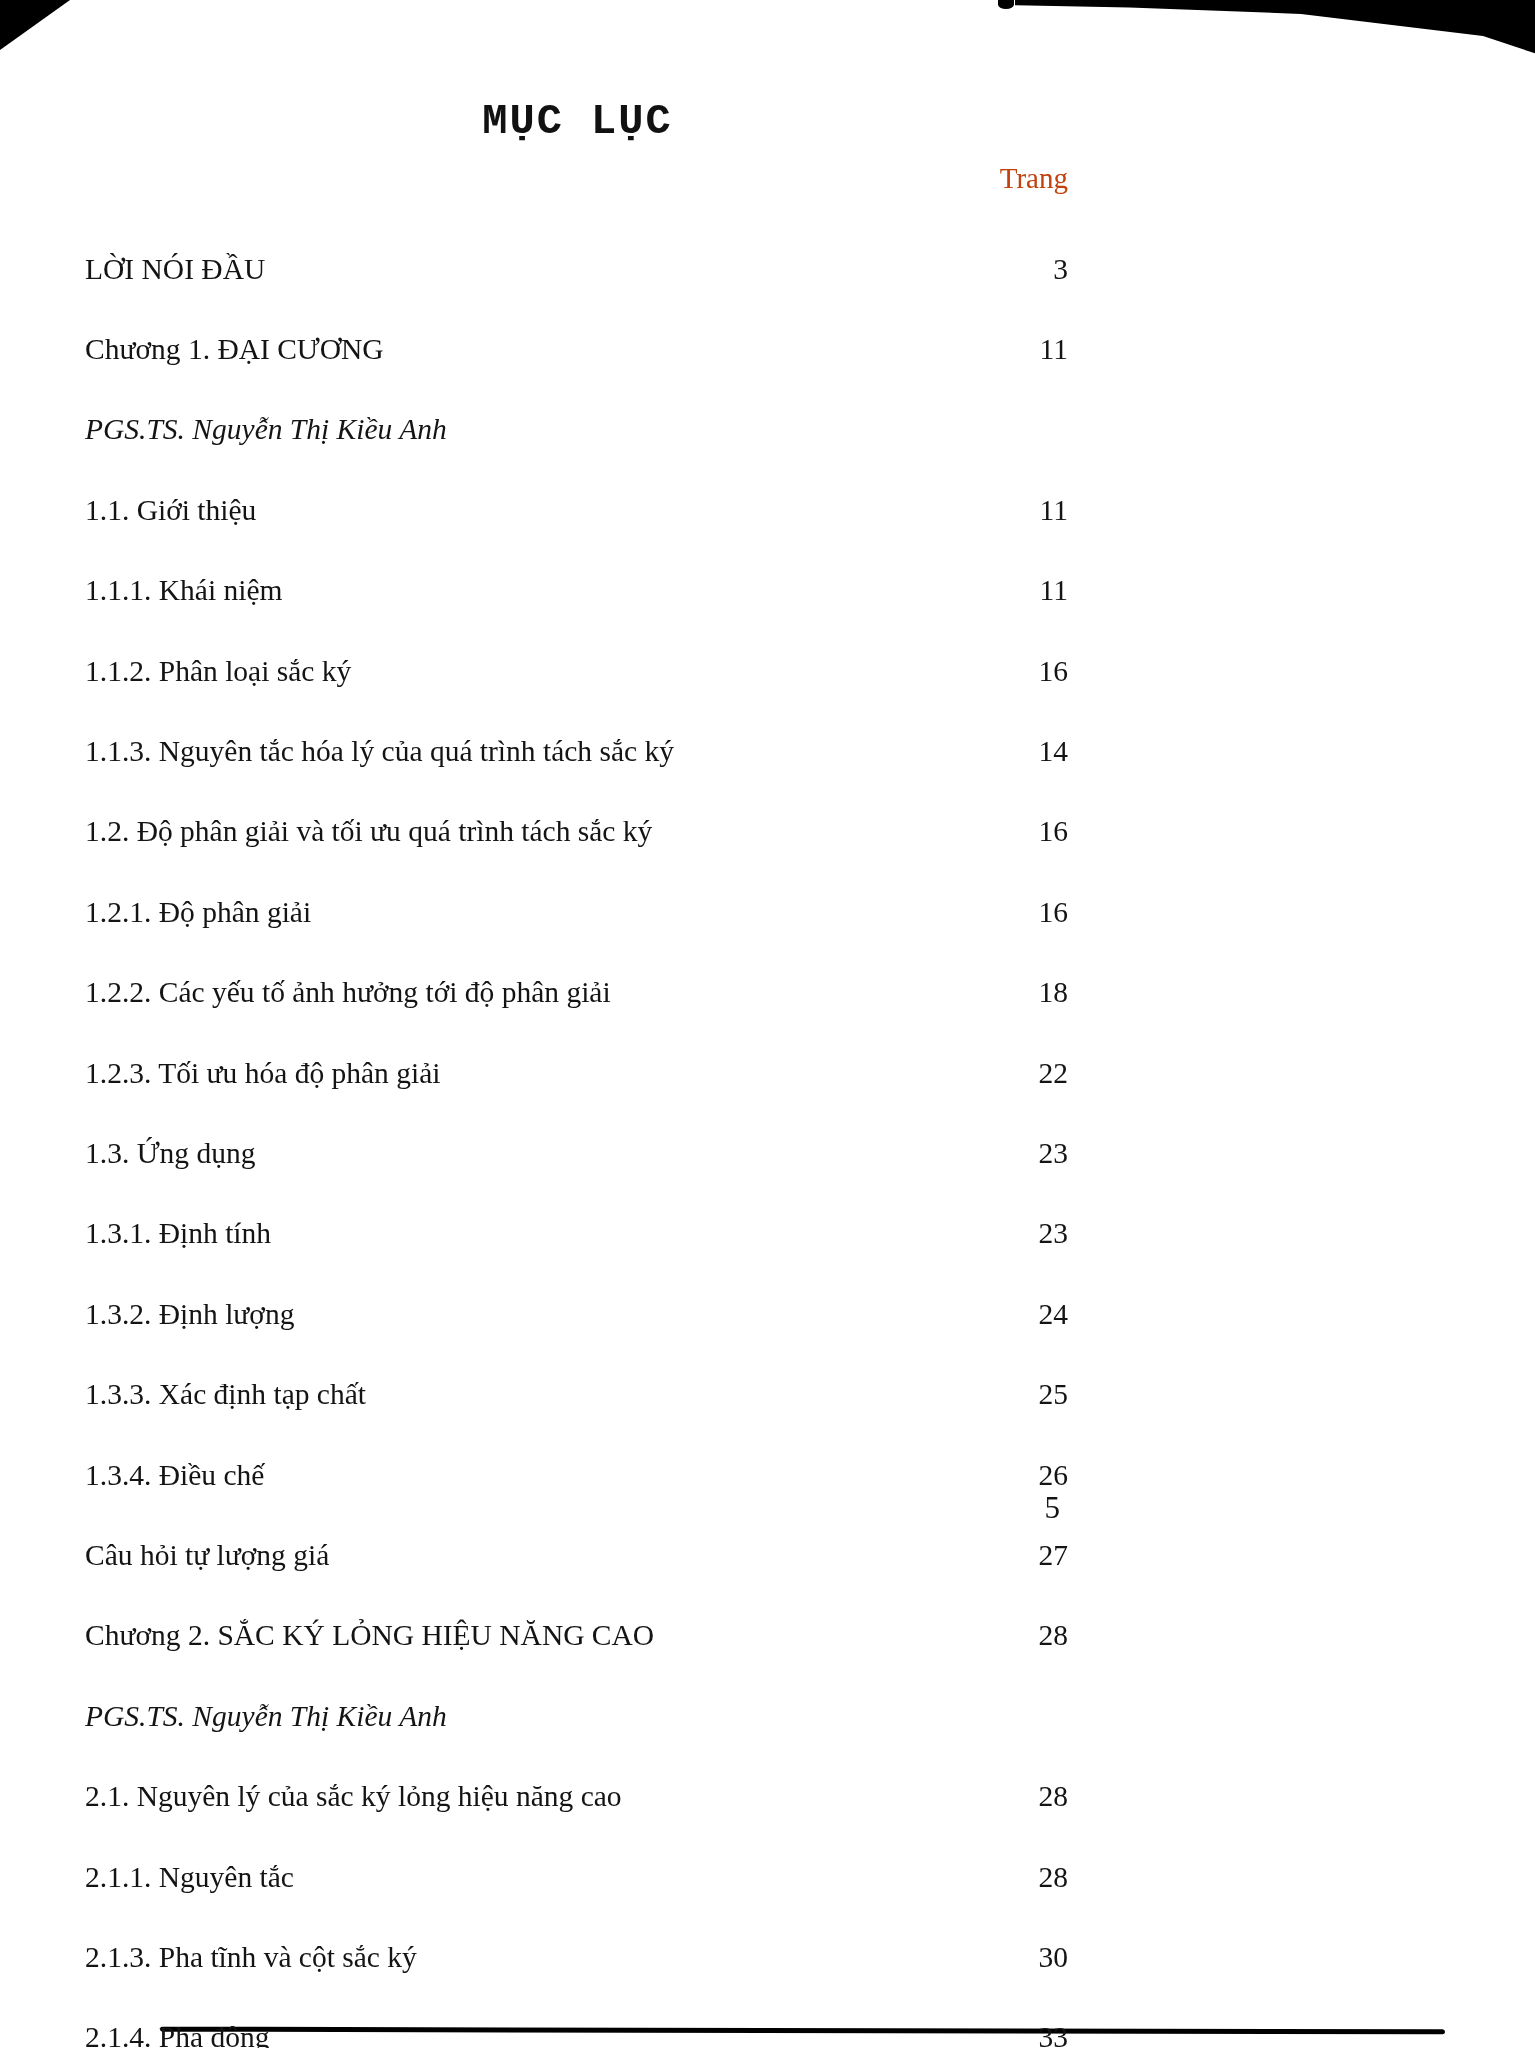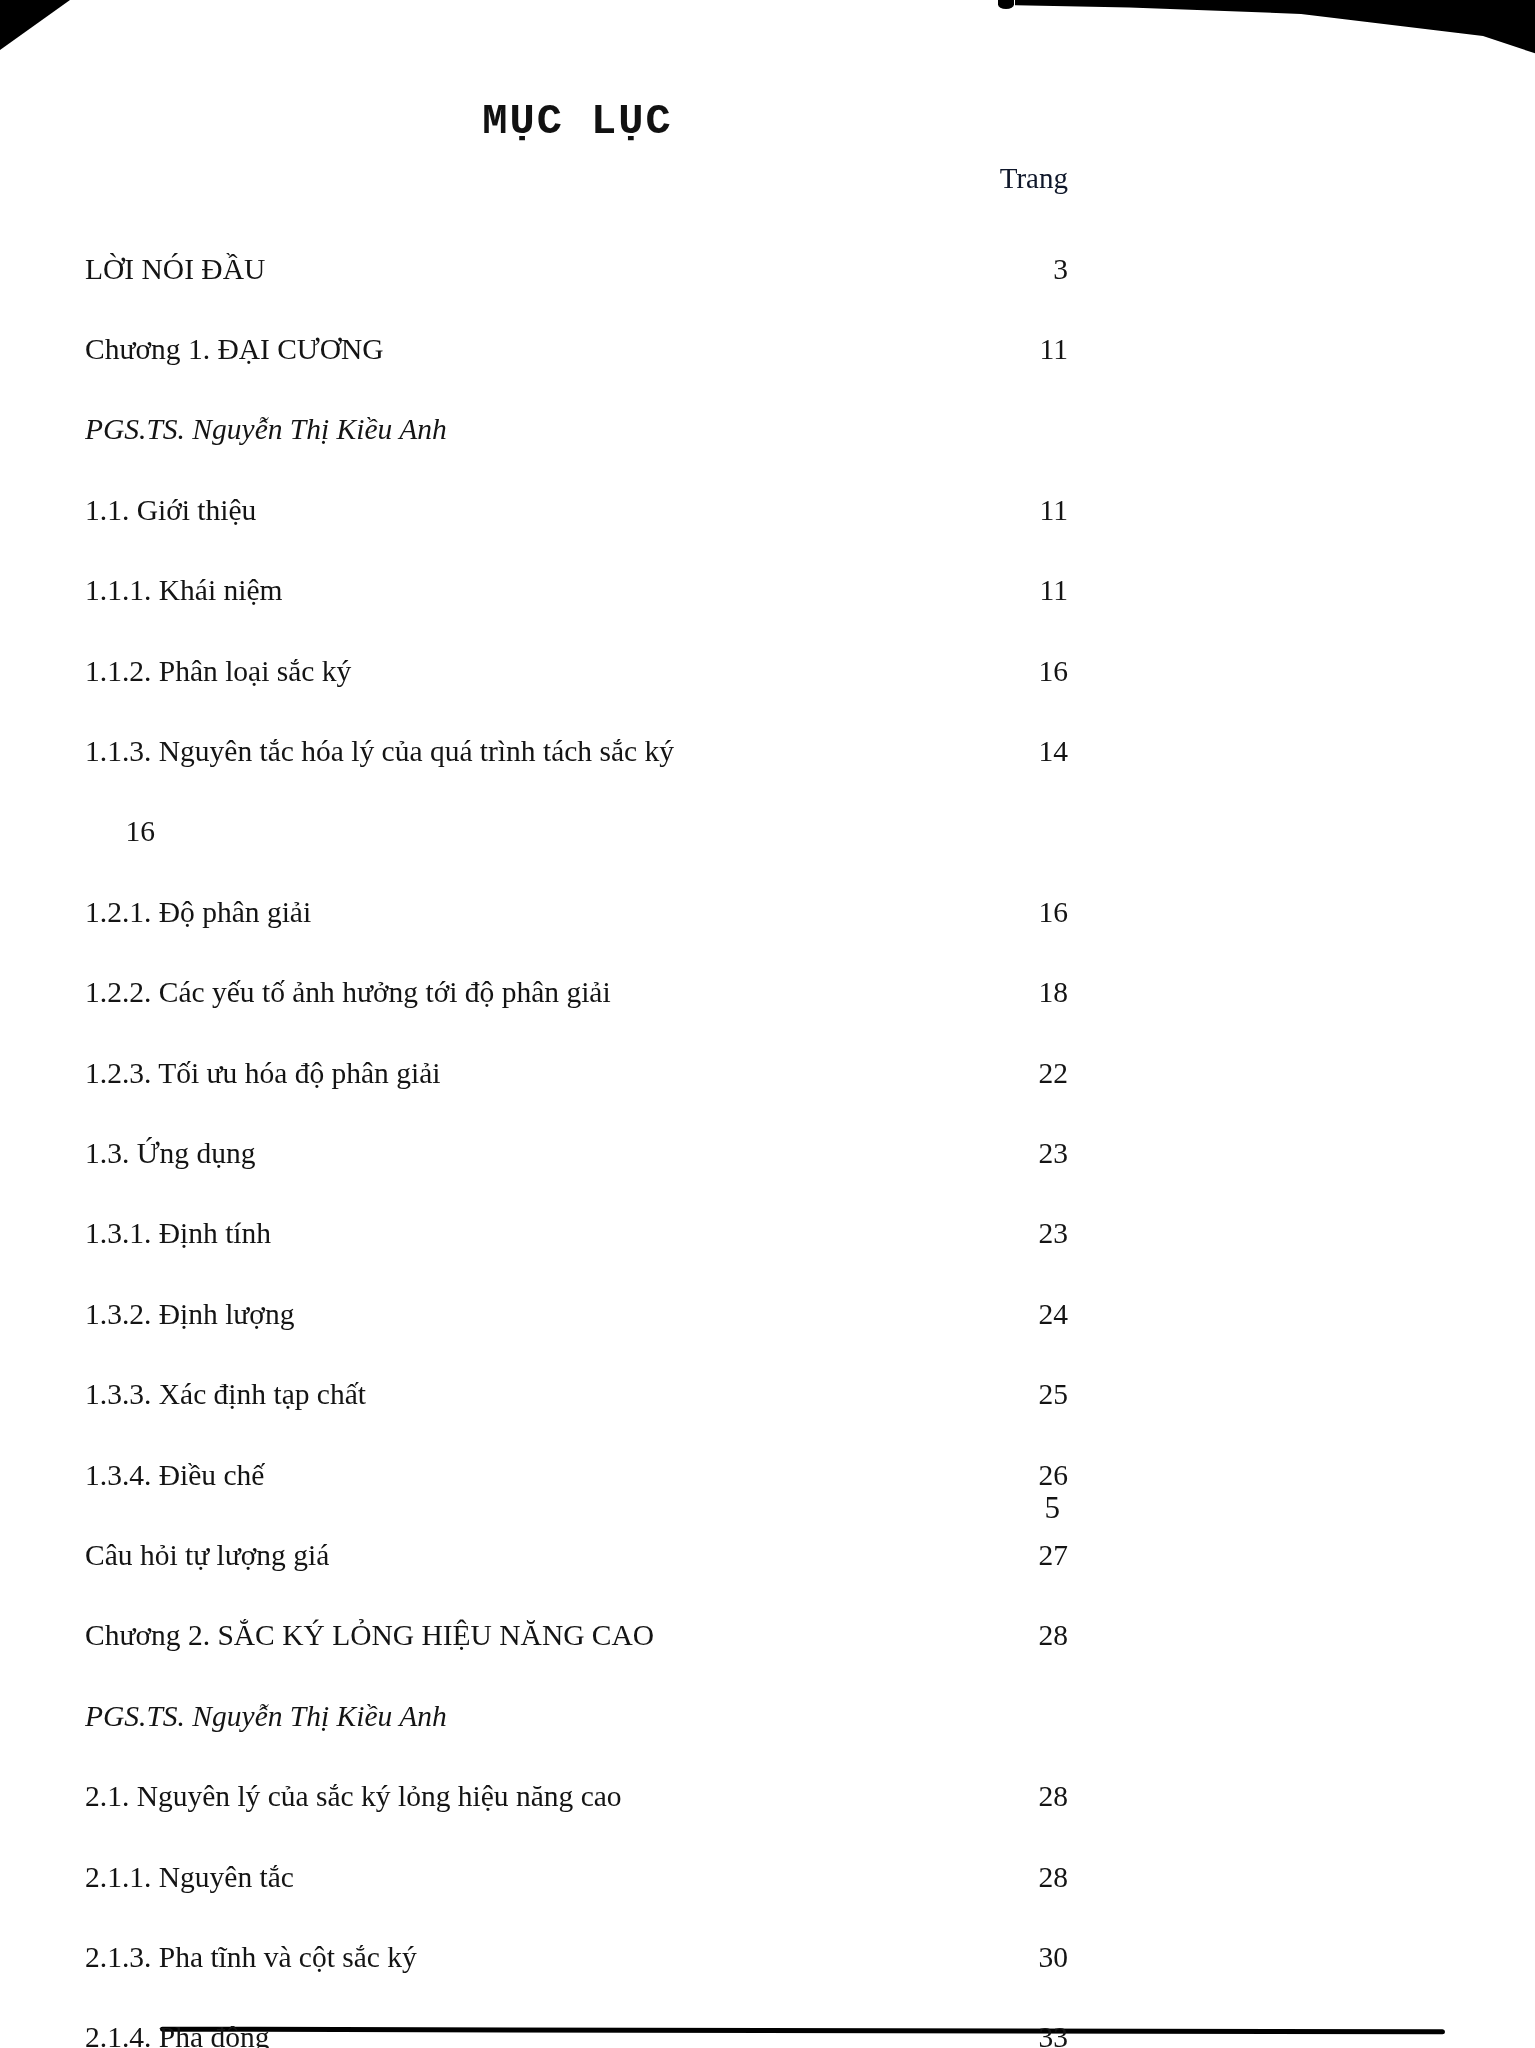--- a/index.html
+++ b/index.html
@@ -25,21 +25,21 @@
     letter-spacing: 2px;
     color: #111111;
   }
   .col-header {
     position: absolute;
     top: 162px;
     left: 85px;
     width: 983px;
     text-align: right;
     font-size: 29px;
-    color: #0f172a;
+    color: #c2410c;
   }
   .toc-list {
     position: absolute;
     top: 212px;
     left: 85px;
     width: 983px;
   }
   .toc-row {
     display: flex;
     align-items: center;
@@ -125,20 +125,21 @@
   </div>
       <div class="toc-row">
     <span class="entry-text">1.1.2. Phân loại sắc ký</span>
     <span class="entry-page">16</span>
   </div>
       <div class="toc-row">
     <span class="entry-text">1.1.3. Nguyên tắc hóa lý của quá trình tách sắc ký</span>
     <span class="entry-page">14</span>
   </div>
       <div class="toc-row">
+    <span class="entry-text">1.2. Độ phân giải và tối ưu quá trình tách sắc ký</span>
     <span class="entry-page">16</span>
   </div>
       <div class="toc-row">
     <span class="entry-text">1.2.1. Độ phân giải</span>
     <span class="entry-page">16</span>
   </div>
       <div class="toc-row">
     <span class="entry-text">1.2.2. Các yếu tố ảnh hưởng tới độ phân giải</span>
     <span class="entry-page">18</span>
   </div>

